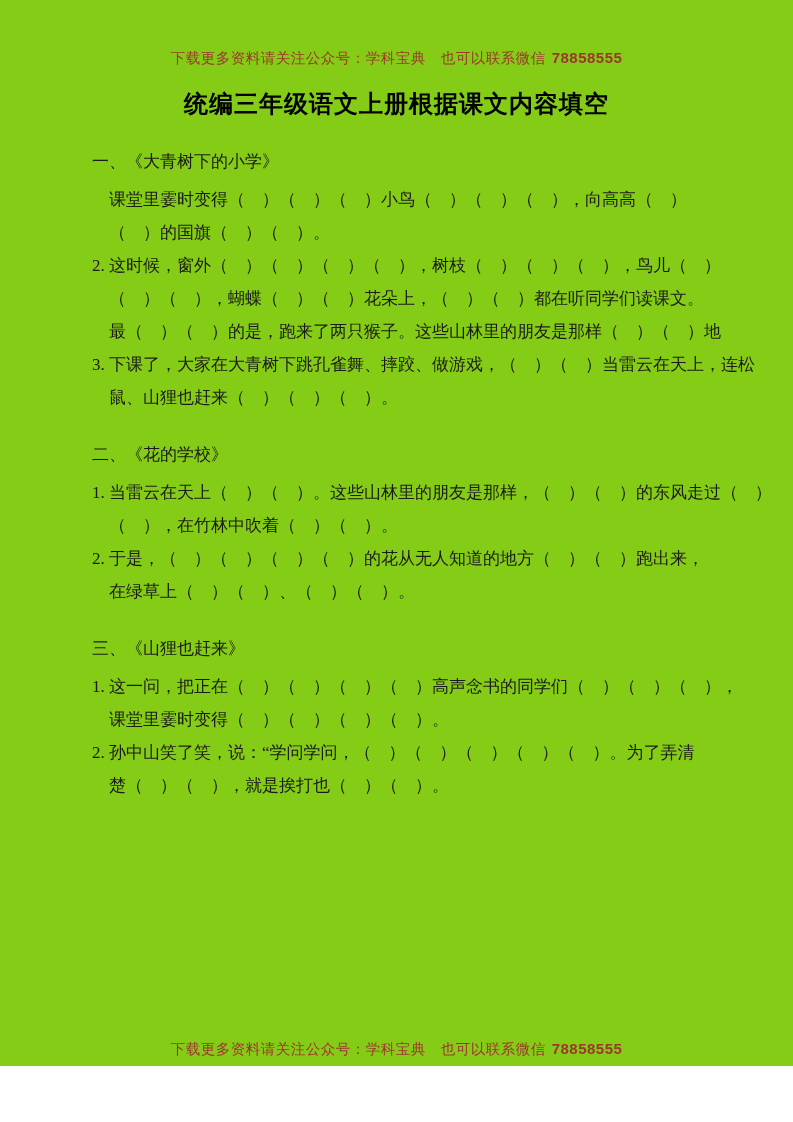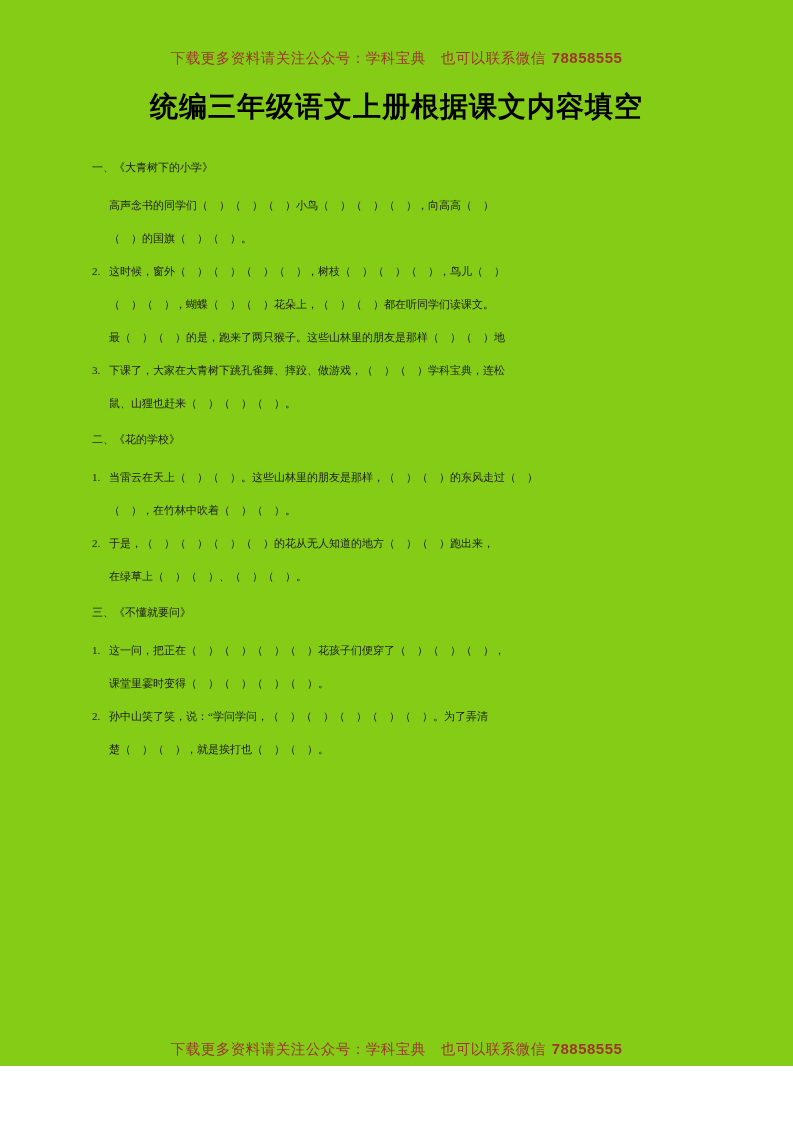--- a/index.html
+++ b/index.html
@@ -28,32 +28,32 @@
   .promo .num {
     font-family: "Liberation Sans", "DejaVu Sans", sans-serif;
     font-weight: bold;
     font-size: 15px;
     padding-left: 6px;
   }
   .title {
     margin: 0;
     padding-top: 88px;
     text-align: center;
-    font-size: 28px;
+    font-size: 24px;
     font-weight: bold;
     font-family: "Liberation Sans", "DejaVu Sans", sans-serif;
     letter-spacing: 1px;
     color: #000;
   }
   .content {
     padding: 0 78px 0 92px;
-    font-size: 11px;
+    font-size: 17px;
   }
   .sec-heading {
-    margin-top: 3px;
+    margin-top: 24px;
     margin-bottom: 5px;
     line-height: 33px;
     white-space: nowrap;
   }
   .sec-heading.first { margin-top: 25px; }
   .item { padding-left: 17px; }
   .line { line-height: 33px; min-height: 33px; white-space: nowrap; }
   .line.hang { margin-left: -17px; }
   .num-label { display: inline-block; width: 17px; }
 </style>
@@ -67,32 +67,32 @@
   </div>
 
   <h1 class="title">统编三年级语文上册根据课文内容填空</h1>
 
   <div class="content" style="color: rgb(27, 27, 27);">
 
     <div>
       <div class="sec-heading first">一、《大青树下的小学》</div>
 
       <div class="item">
-        <div class="line">高声念书的同学们（　）（　）（　）小鸟（　）（　）（　），向高高（　）</div>
+        <div class="line">课堂里霎时变得（　）（　）（　）小鸟（　）（　）（　），向高高（　）</div>
         <div class="line">（　）的国旗（　）（　）。</div>
       </div>
 
       <div class="item">
         <div class="line hang"><span class="num-label">2.</span><span>这时候，窗外（　）（　）（　）（　），树枝（　）（　）（　），鸟儿（　）</span></div>
         <div class="line">（　）（　），蝴蝶（　）（　）花朵上，（　）（　）都在听同学们读课文。</div>
         <div class="line">最（　）（　）的是，跑来了两只猴子。这些山林里的朋友是那样（　）（　）地</div>
       </div>
 
       <div class="item">
-        <div class="line hang"><span class="num-label">3.</span><span>下课了，大家在大青树下跳孔雀舞、摔跤、做游戏，（　）（　）学科宝典，连松</span></div>
+        <div class="line hang"><span class="num-label">3.</span><span>下课了，大家在大青树下跳孔雀舞、摔跤、做游戏，（　）（　）当雷云在天上，连松</span></div>
         <div class="line">鼠、山狸也赶来（　）（　）（　）。</div>
       </div>
 
     </div>
 
     <div>
       <div class="sec-heading">二、《花的学校》</div>
 
       <div class="item">
         <div class="line hang"><span class="num-label">1.</span><span>当雷云在天上（　）（　）。这些山林里的朋友是那样，（　）（　）的东风走过（　）</span></div>
@@ -100,24 +100,24 @@
       </div>
 
       <div class="item">
         <div class="line hang"><span class="num-label">2.</span><span>于是，（　）（　）（　）（　）的花从无人知道的地方（　）（　）跑出来，</span></div>
         <div class="line">在绿草上（　）（　）、（　）（　）。</div>
       </div>
 
     </div>
 
     <div>
-      <div class="sec-heading">三、《不懂就要问》</div>
+      <div class="sec-heading">三、《山狸也赶来》</div>
 
       <div class="item">
-        <div class="line hang"><span class="num-label">1.</span><span>这一问，把正在（　）（　）（　）（　）花孩子们便穿了（　）（　）（　），</span></div>
+        <div class="line hang"><span class="num-label">1.</span><span>这一问，把正在（　）（　）（　）（　）高声念书的同学们（　）（　）（　），</span></div>
         <div class="line">课堂里霎时变得（　）（　）（　）（　）。</div>
       </div>
 
       <div class="item">
         <div class="line hang"><span class="num-label">2.</span><span>孙中山笑了笑，说：“学问学问，（　）（　）（　）（　）（　）。为了弄清</span></div>
         <div class="line">楚（　）（　），就是挨打也（　）（　）。</div>
       </div>
     </div>
 
   </div>

